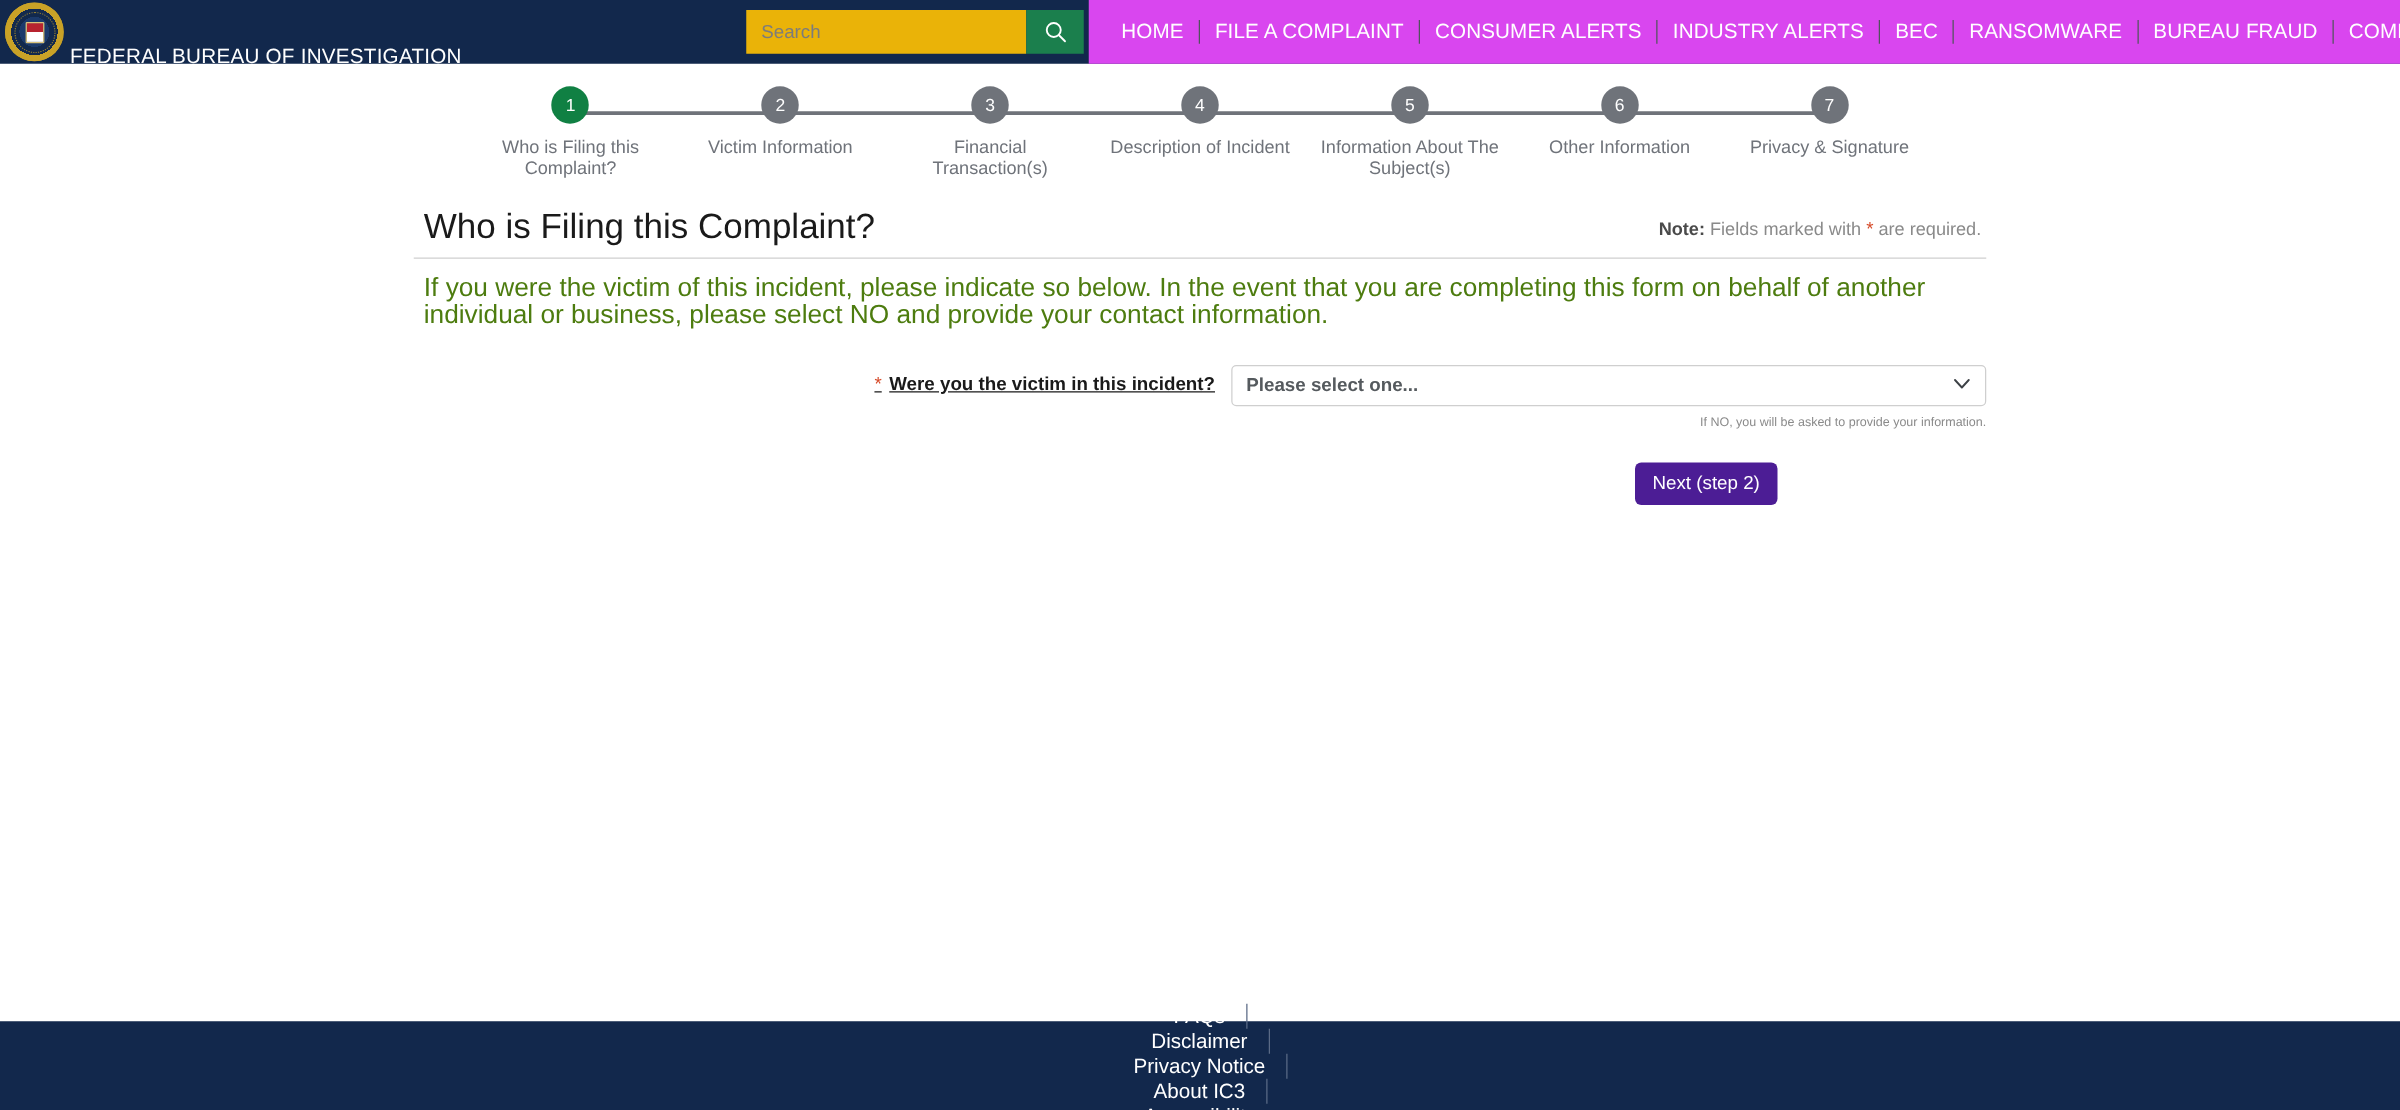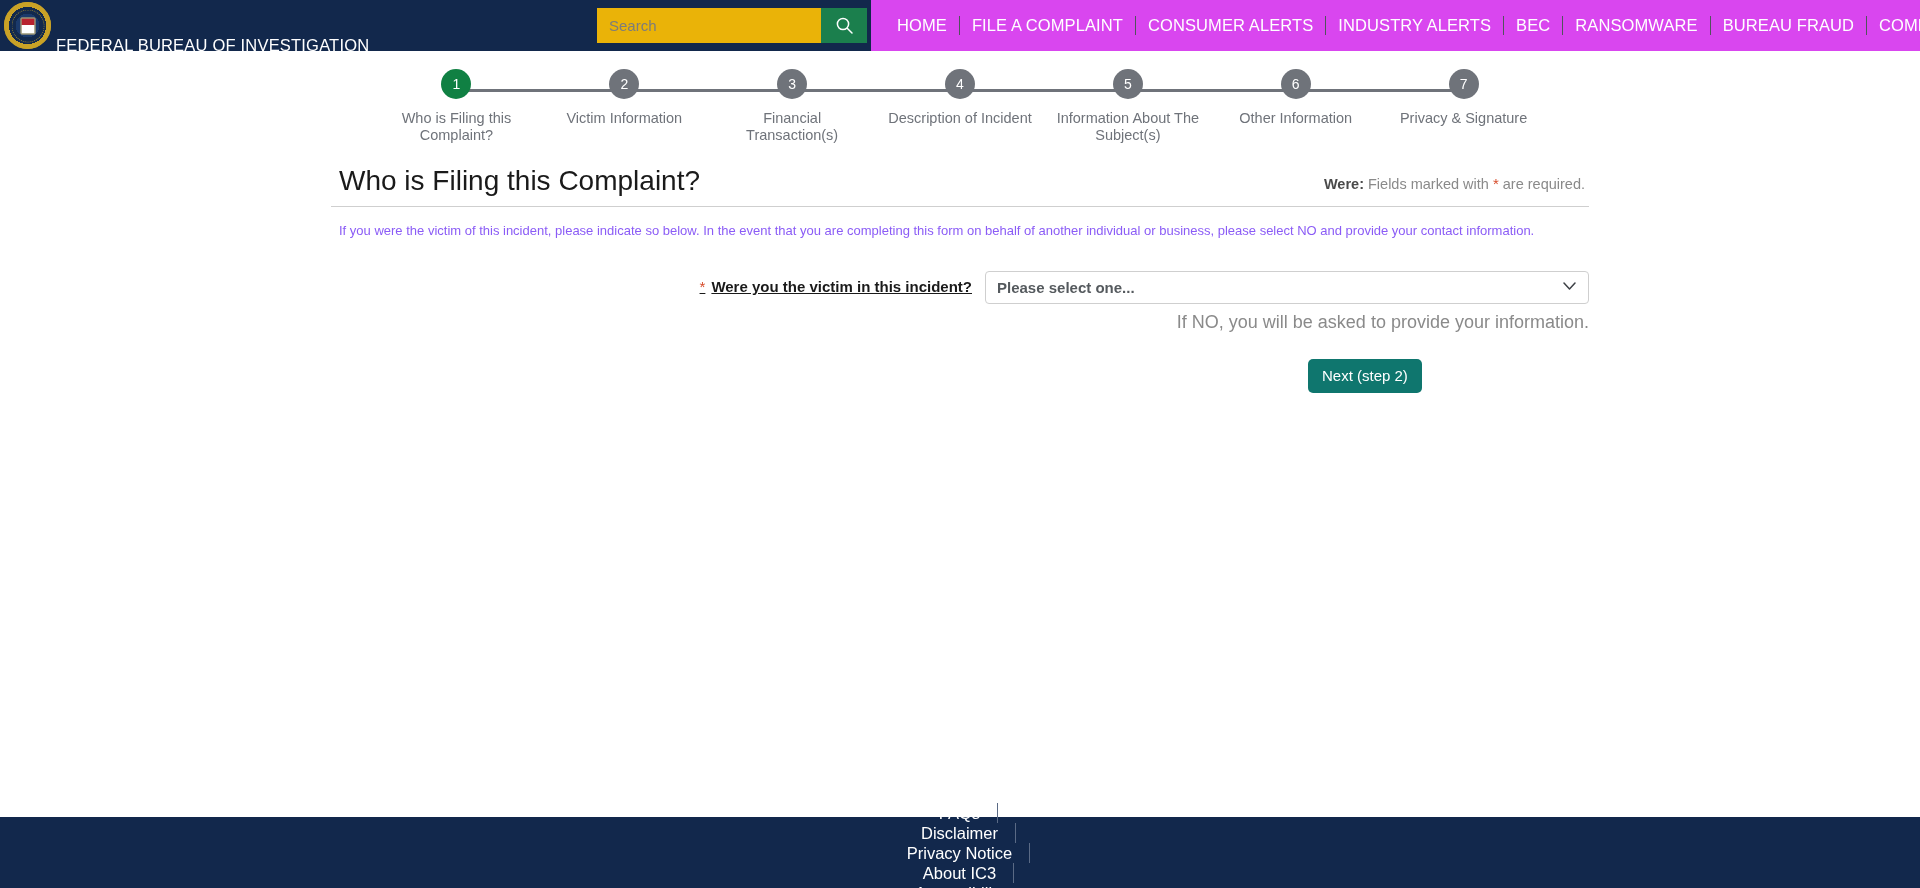--- a/index.html
+++ b/index.html
@@ -201,23 +201,23 @@
     font-size: 14.5px;
     color: #8a8a8a;
     padding-bottom: 5px;
     white-space: nowrap;
   }
   .note b { color: #4a4a4a; font-weight: 700; }
   .req-star { color: #d64b2a; font-size: 15px; }
 
   .intro {
     padding: 13px 8px 0 8px;
-    font-size: 13px;
+    font-size: 21px;
     line-height: 21px;
-    color: #8b5cf6;
+    color: #4d7c0f;
     max-width: 1250px;
   }
 
   
   .form-row {
     display: flex;
     align-items: flex-start;
     margin-top: 30px;
   }
   .field-label {
@@ -256,30 +256,30 @@
   }
   .chevron {
     position: absolute;
     right: 13px;
     top: 11px;
     pointer-events: none;
   }
   .helper {
     margin-top: 8px;
     text-align: right;
-    font-size: 18px;
+    font-size: 10px;
     color: #8a8a8a;
   }
 
   .btn-row {
     margin-top: 26px;
     padding-left: 977px;
   }
   .next-btn {
-    background: #0f766e;
+    background: #4c1d95;
     color: #ffffff;
     border: none;
     border-radius: 5px;
     font-family: "Liberation Sans", sans-serif;
     font-size: 15px;
     padding: 8px 14px;
     cursor: pointer;
     line-height: 18px;
   }
 
@@ -378,21 +378,21 @@
       <div class="step-label">Privacy &amp; Signature</div>
     </div>
   </div>
 </div>
 
 <div class="content">
 
   <div class="content-head">
     <h1 class="page-title">Who is Filing this Complaint?</h1>
     <div class="note">
-      <b>Were:</b><span> Fields marked with </span><span class="req-star">*</span><span> are required.</span>
+      <b>Note:</b><span> Fields marked with </span><span class="req-star">*</span><span> are required.</span>
     </div>
   </div>
 
   <p class="intro">If you were the victim of this incident, please indicate so below. In the event that you are completing this form on behalf of another individual or business, please select NO and provide your contact information.</p>
 
   <div class="form-row">
     <div class="field-label">
       <span class="req-star">*</span><span>Were you the victim in this incident?</span>
     </div>
     <div class="field-col">

